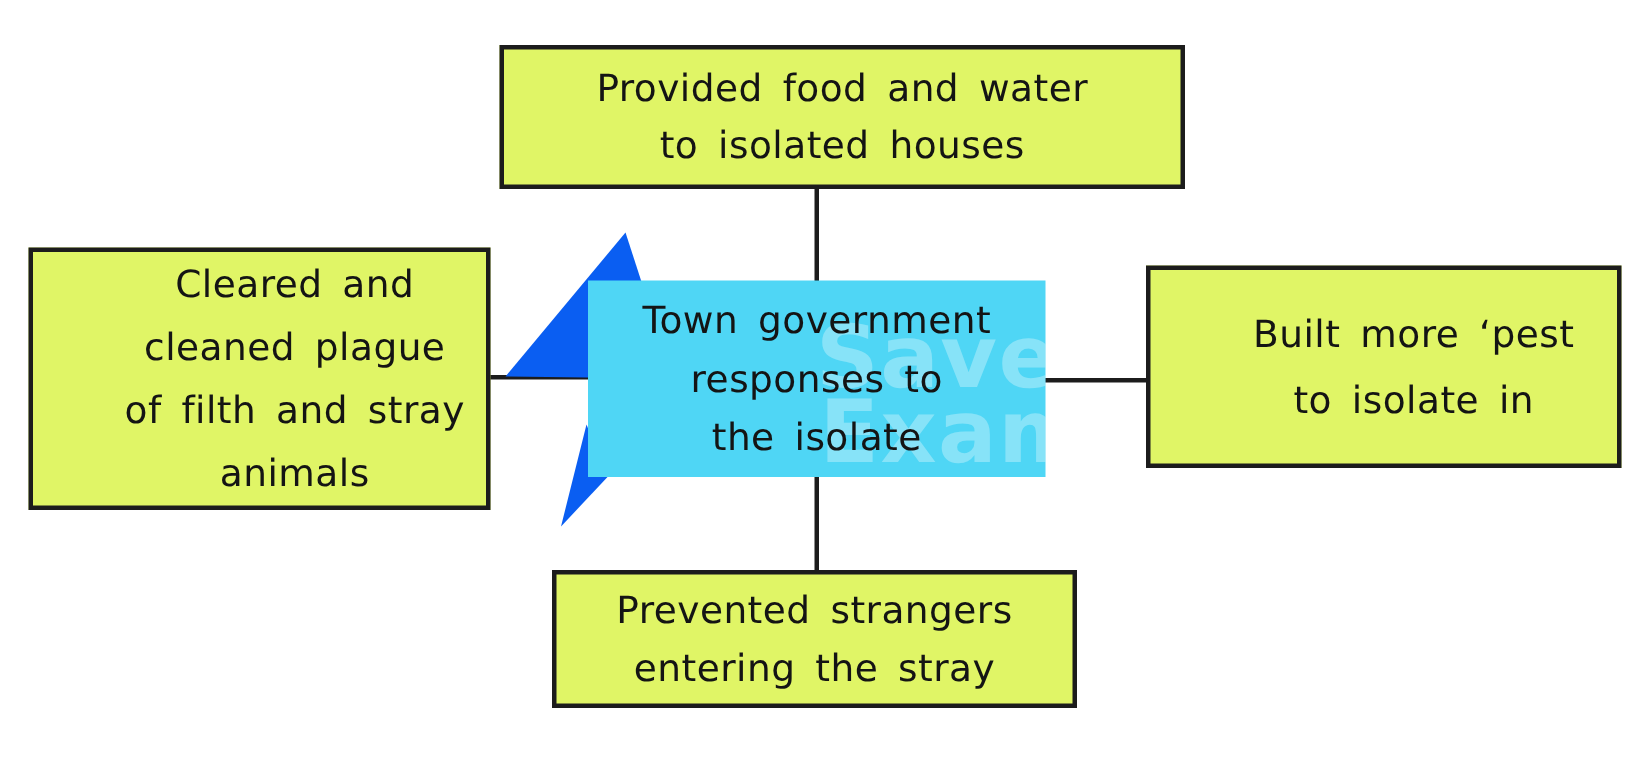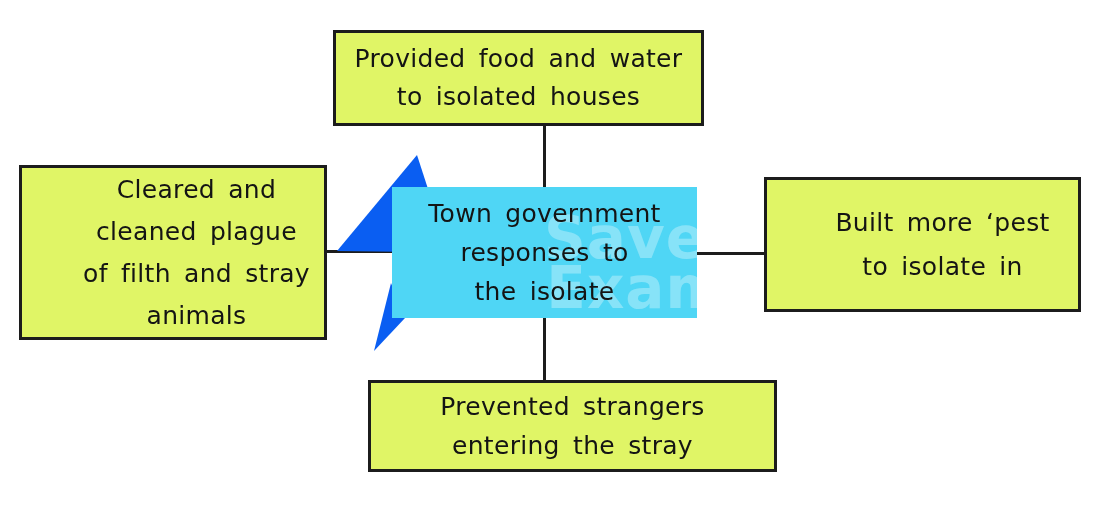--- a/index.html
+++ b/index.html
@@ -39,38 +39,38 @@
   <div class="connector" style="left:543px;top:125px;width:3px;height:64px;"></div>
   <div class="connector" style="left:543px;top:316px;width:3px;height:66px;"></div>
   <div class="connector" style="left:695px;top:252px;width:71px;height:3px;"></div>
   <div class="connector" style="left:325px;top:250px;width:69px;height:3px;"></div>
 
   <svg class="flash-svg" width="1100" height="509" viewBox="0 0 1100 509" aria-hidden="true">
     <polygon points="417,155 429,192 417,252 337,251" fill="#0a5ef2"></polygon>
     <polygon points="391,283 405,318 374,351" fill="#0a5ef2"></polygon>
   </svg>
 
-  <div class="node node-top" style="left:333px;top:30px;width:371px;height:96px;">
+  <div class="node node-top" style="left:333px;top:30px;width:457px;height:96px;">
     <span>Provided food and water</span>
     <span>to isolated houses</span>
   </div>
 
   <div class="node node-left" style="left:19px;top:165px;width:308px;height:175px;padding-left:47px;">
     <span>Cleared and</span>
     <span>cleaned plague</span>
     <span>of filth and stray</span>
     <span>animals</span>
   </div>
 
   <div class="node node-right" style="left:764px;top:177px;width:317px;height:135px;padding-left:40px;">
     <span>Built more ‘pest</span>
     <span>to isolate in</span>
   </div>
 
-  <div class="node node-bottom" style="left:368px;top:380px;width:409px;height:92px;">
+  <div class="node node-bottom" style="left:368px;top:380px;width:350px;height:92px;">
     <span>Prevented strangers</span>
     <span>entering the stray</span>
   </div>
 
   <div class="node node-center" style="left:392px;top:187px;width:305px;height:131px;">
     <div class="watermark">
       <div>SaveM</div>
       <div>Exams</div>
     </div>
     <span>Town government</span>

